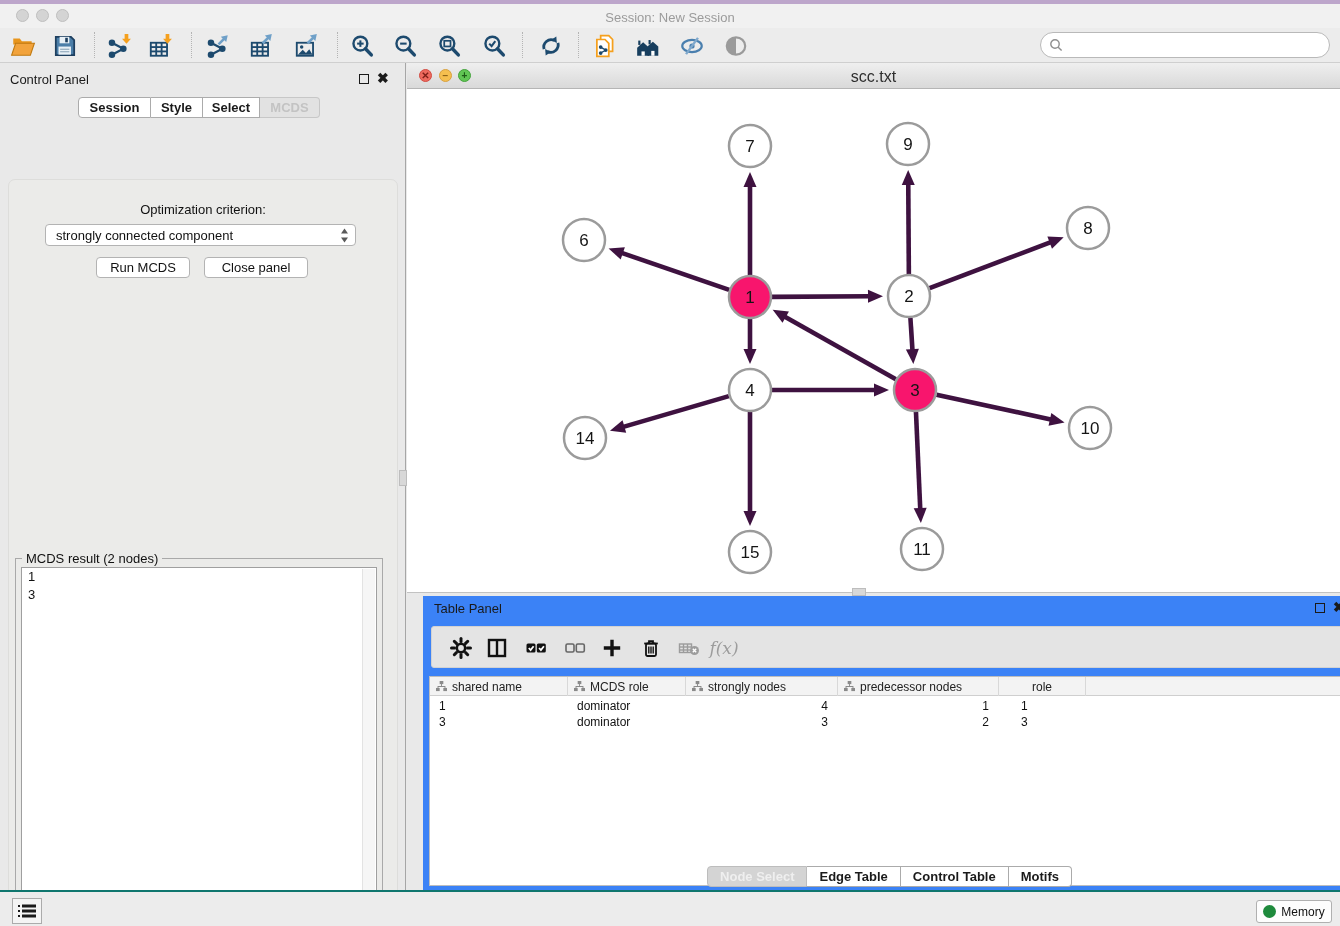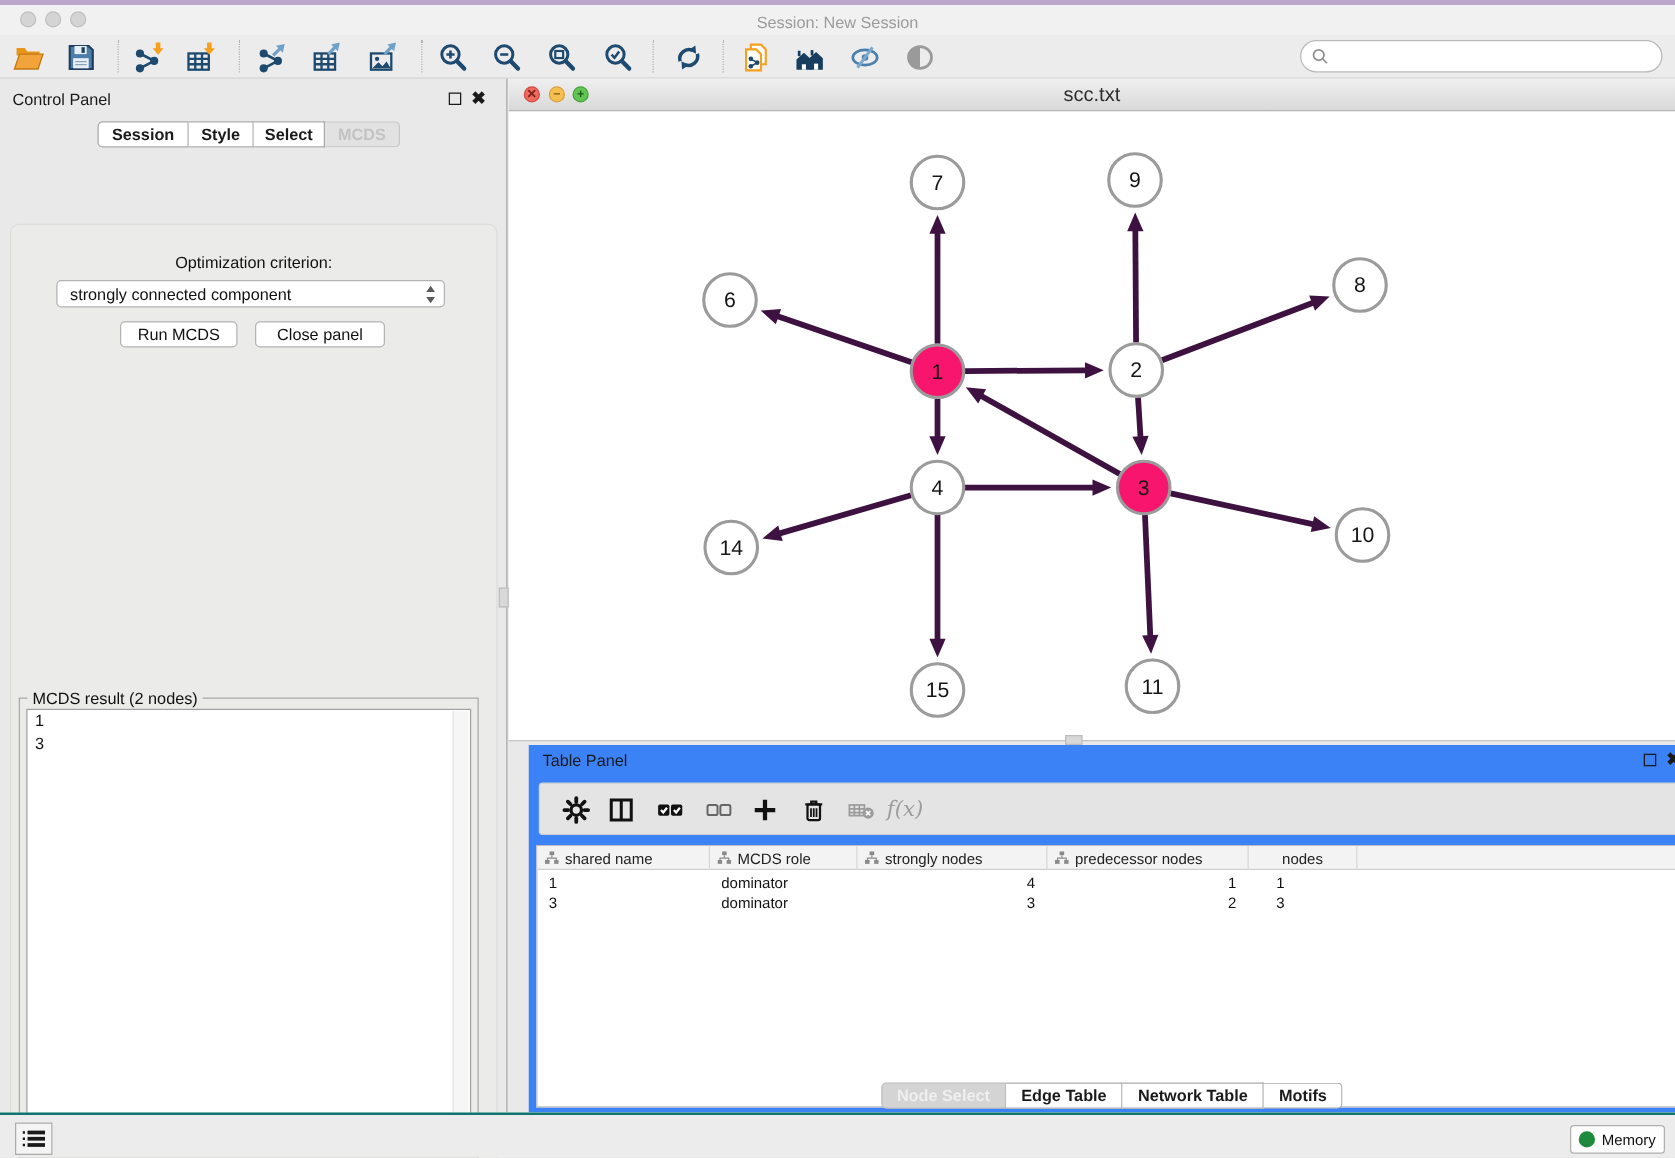--- a/index.html
+++ b/index.html
@@ -480,42 +480,42 @@
             <g fill="#8a8a8a">
               <rect x="4" y="0" width="4" height="3.4"></rect>
               <rect x="0" y="7.6" width="4" height="3.4"></rect>
               <rect x="8" y="7.6" width="4" height="3.4"></rect>
               <path d="M5.5 3.4h1v2.1h3.8v2.1h-1V6.5H2.7v1.1h-1V5.5h3.8z"></path>
             </g>
           </svg>
           <span>predecessor nodes</span>
         </div>
         <div class="th center" style="width: 87px;">
-          <span>nodes</span>
+          <span>role</span>
         </div>
       </div>
     <div id="tp-rows">
         <div class="trow" style="top: 21px;">
           <div class="td" style="width: 138px; text-align: left; padding: 0px 0px 0px 9px;">1</div>
           <div class="td" style="width: 118px; text-align: left; padding: 0px 0px 0px 9px;">dominator</div>
           <div class="td" style="width: 152px; text-align: right; padding: 0px 10px 0px 0px;">4</div>
           <div class="td" style="width: 161px; text-align: right; padding: 0px 10px 0px 0px;">1</div>
           <div class="td" style="width: 87px; text-align: left; padding: 0px 0px 0px 22px;">1</div>
         </div>
         <div class="trow" style="top: 37px;">
           <div class="td" style="width: 138px; text-align: left; padding: 0px 0px 0px 9px;">3</div>
           <div class="td" style="width: 118px; text-align: left; padding: 0px 0px 0px 9px;">dominator</div>
           <div class="td" style="width: 152px; text-align: right; padding: 0px 10px 0px 0px;">3</div>
           <div class="td" style="width: 161px; text-align: right; padding: 0px 10px 0px 0px;">2</div>
           <div class="td" style="width: 87px; text-align: left; padding: 0px 0px 0px 22px;">3</div>
         </div>
       </div>
   </div>
 
-  <div class="bottom-tabs" id="bottom-tabs"><div class="btab first selected">Node Select</div><div class="btab">Edge Table</div><div class="btab">Network Table</div><div class="btab last">Motifs</div></div>
+  <div class="bottom-tabs" id="bottom-tabs"><div class="btab first selected">Node Select</div><div class="btab">Edge Table</div><div class="btab">Control Table</div><div class="btab last">Motifs</div></div>
 </div>
 
 <div class="abs statusbar">
   <div class="st-btn">
     <svg width="18" height="14" viewBox="0 0 18 14">
         <g fill="#1a1a1a">
           <rect x="0" y="1" width="2" height="2"></rect>
           <rect x="4" y="0.5" width="14" height="3"></rect>
           <rect x="0" y="6" width="2" height="2"></rect>
           <rect x="4" y="5.5" width="14" height="3"></rect>

